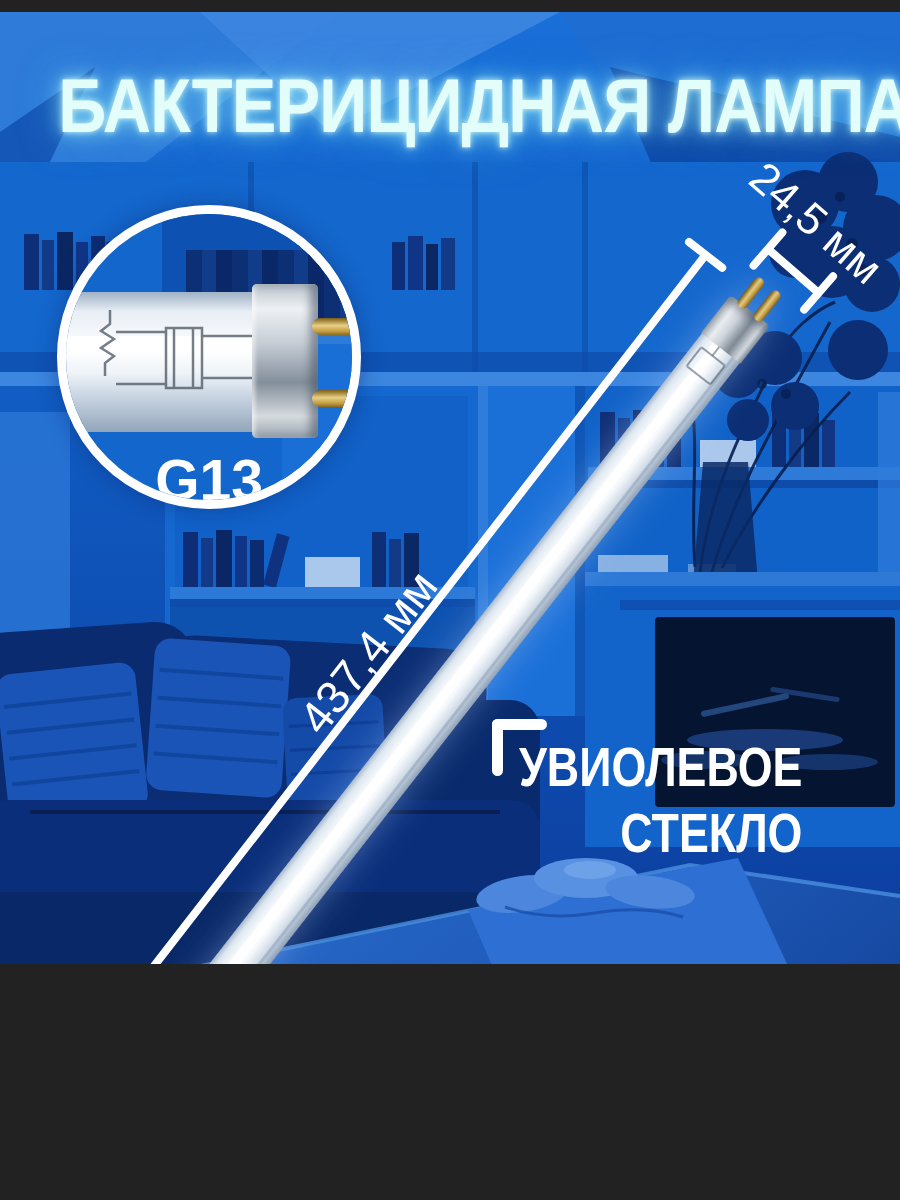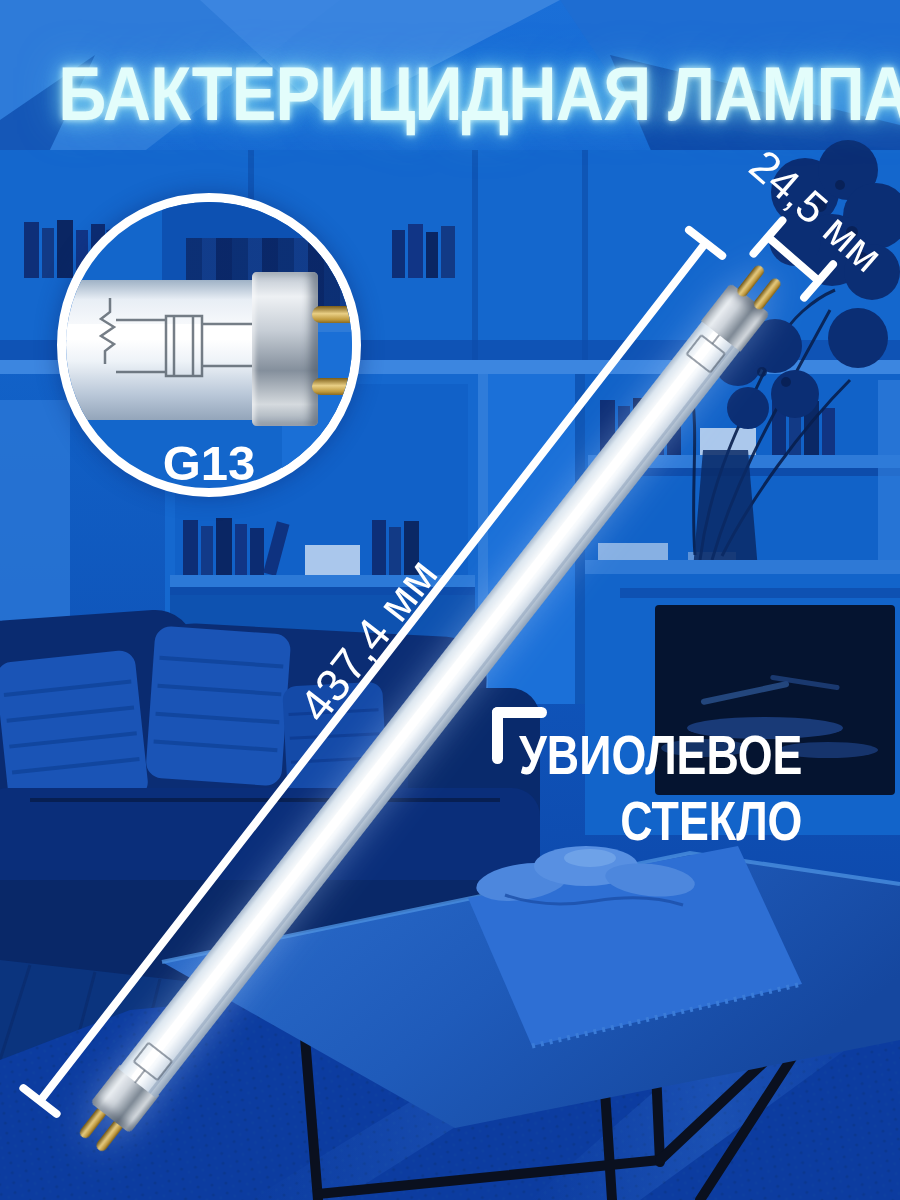--- a/index.html
+++ b/index.html
@@ -1,18 +1,18 @@
 <!DOCTYPE html>
 <html><head>
 <meta charset="utf-8">
 <style>
   html,body{margin:0;padding:0;background:#222;}
   *{box-sizing:border-box;}
   .stage{
-    position:relative;width:900px;height:1200px;margin:0 auto;overflow:hidden;
+    position:relative;width:900px;height:952px;margin:12px auto;overflow:hidden;
     background:linear-gradient(180deg,#1a6fd8 0%,#1160c6 34%,#0f53b8 58%,#0c3d9e 100%);
     font-family:"Liberation Sans","DejaVu Sans",sans-serif;
   }
   .scene{position:absolute;left:0;top:0;z-index:1;}
 
   
   .title{position:absolute;top:50px;left:0;width:900px;text-align:center;z-index:9;}
   .title span{
     display:inline-block;white-space:nowrap;font-weight:700;font-size:76px;letter-spacing:-1px;
     transform:scaleX(.88);color:#e3fdfb;
@@ -33,21 +33,21 @@
   .m-glass::after{content:"";position:absolute;left:0;right:0;top:44px;height:16px;background:rgba(255,255,255,.9);border-radius:8px;}
   .m-cap{position:absolute;left:186px;top:70px;width:66px;height:154px;border-radius:5px;
     background:linear-gradient(180deg,#b9c2cc 0%,#eef1f4 16%,#c7ced6 38%,#848f9c 64%,#d5dade 86%,#9aa5b1 100%);
     box-shadow:inset -8px 0 9px rgba(66,78,94,.55),inset 3px 0 4px rgba(255,255,255,.6);}
   .m-pin{position:absolute;width:54px;height:17px;border-radius:9px;
     background:linear-gradient(180deg,#7a5c17 0%,#e9cf85 45%,#c09a3d 80%,#8a6a20 100%);}
   .m-pin.p1{left:246px;top:104px;}
   .m-pin.p2{left:246px;top:176px;}
   .m-fil{position:absolute;left:28px;top:88px;}
   .inset-label{position:absolute;left:0;right:0;top:233px;text-align:center;
-    font-size:49px;font-weight:700;color:#ffffff;}
+    font-size:57px;font-weight:700;color:#ffffff;}
 
   
   .tube{position:absolute;left:110px;top:1093px;width:1040px;height:50px;
     transform:rotate(-52deg);transform-origin:0 50%;z-index:5;
     filter:drop-shadow(0 0 16px rgba(175,205,255,.35));}
   .tube-glass{position:absolute;left:44px;right:44px;top:1px;height:48px;
     background:linear-gradient(180deg,#a9bace 0%,#dde7f0 12%,#ffffff 38%,#f6f9fc 55%,#cfdae6 78%,#9fb0c4 94%,#8fa2b8 100%);}
   .tube-glass::after{content:"";position:absolute;left:0;right:0;top:15px;height:9px;background:rgba(255,255,255,.95);border-radius:5px;}
   .tube-glass::before{content:"";position:absolute;left:0;right:0;top:38px;height:3px;background:rgba(140,160,185,.5);}
   .tube-cap{position:absolute;width:48px;top:0;height:50px;

